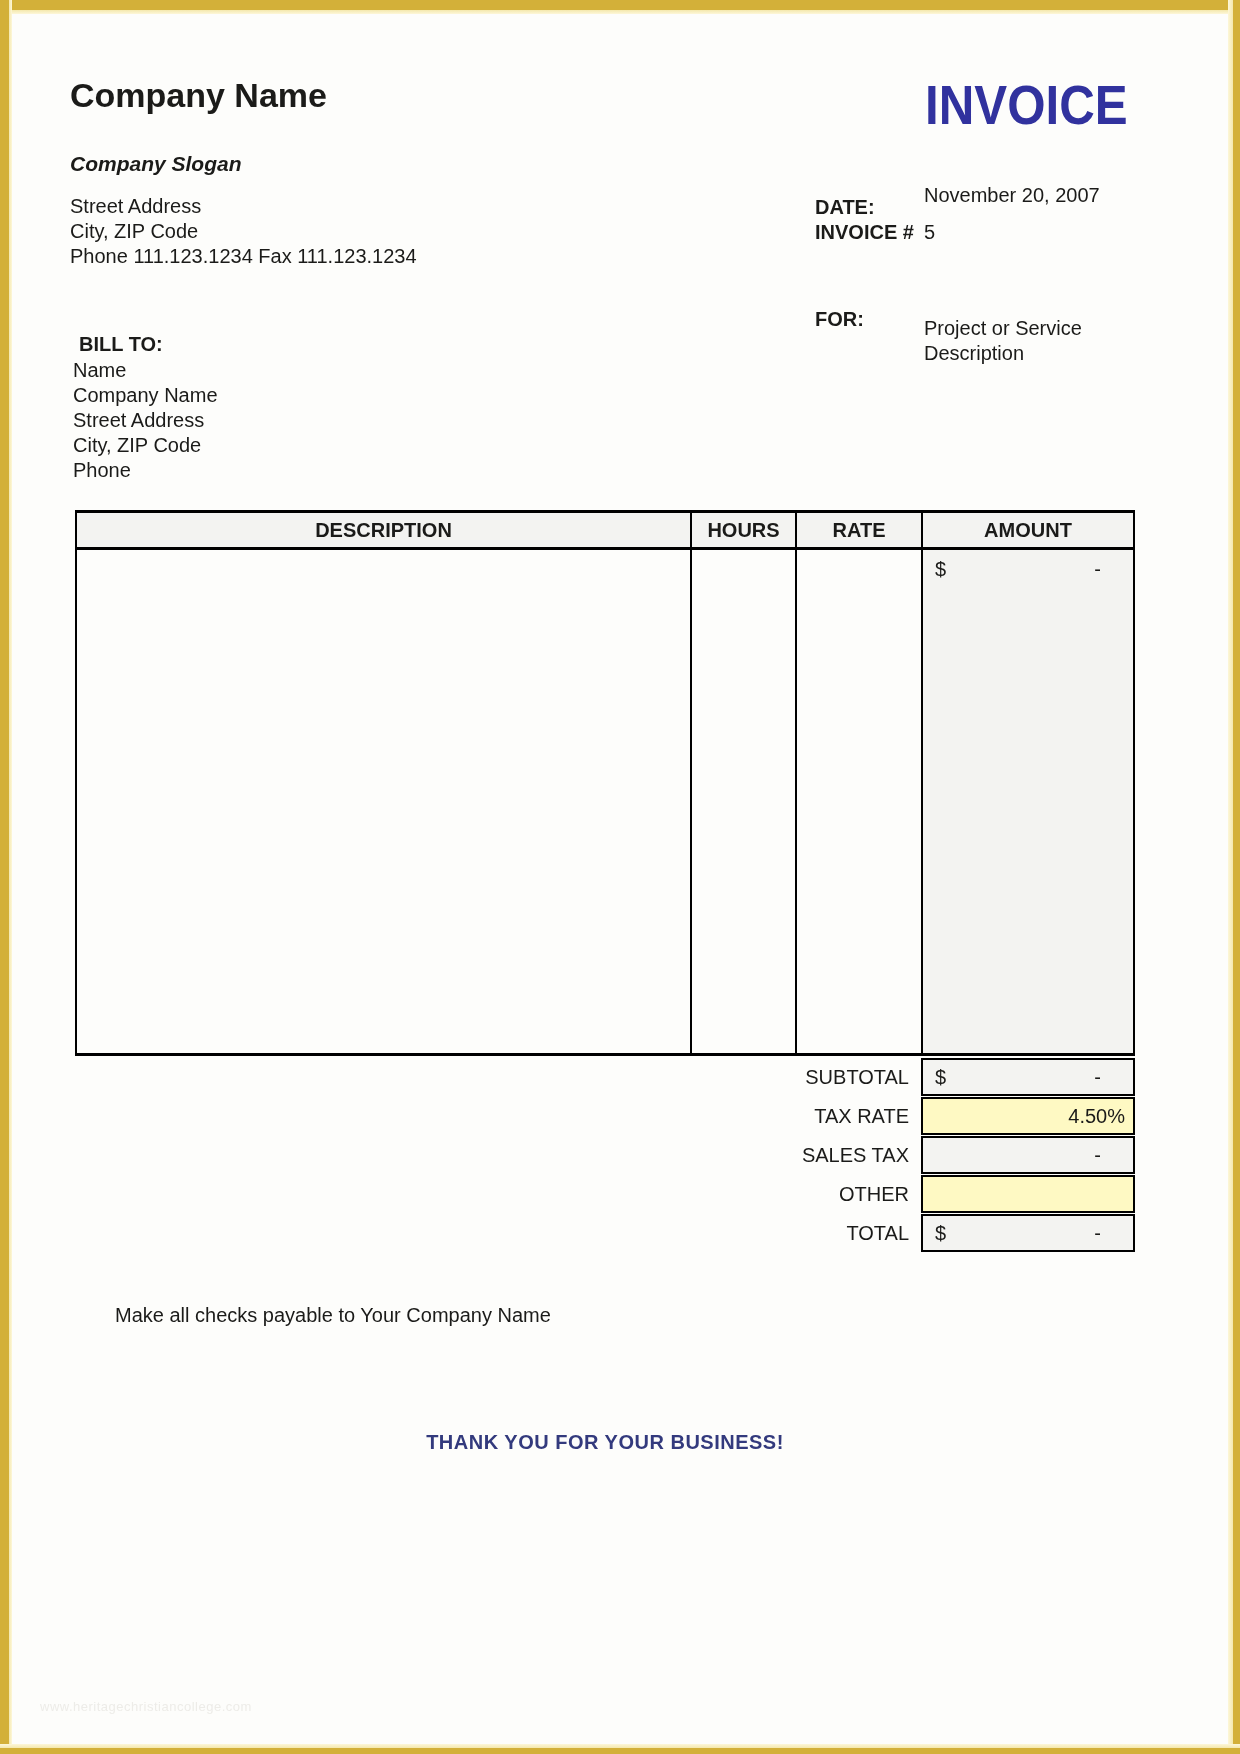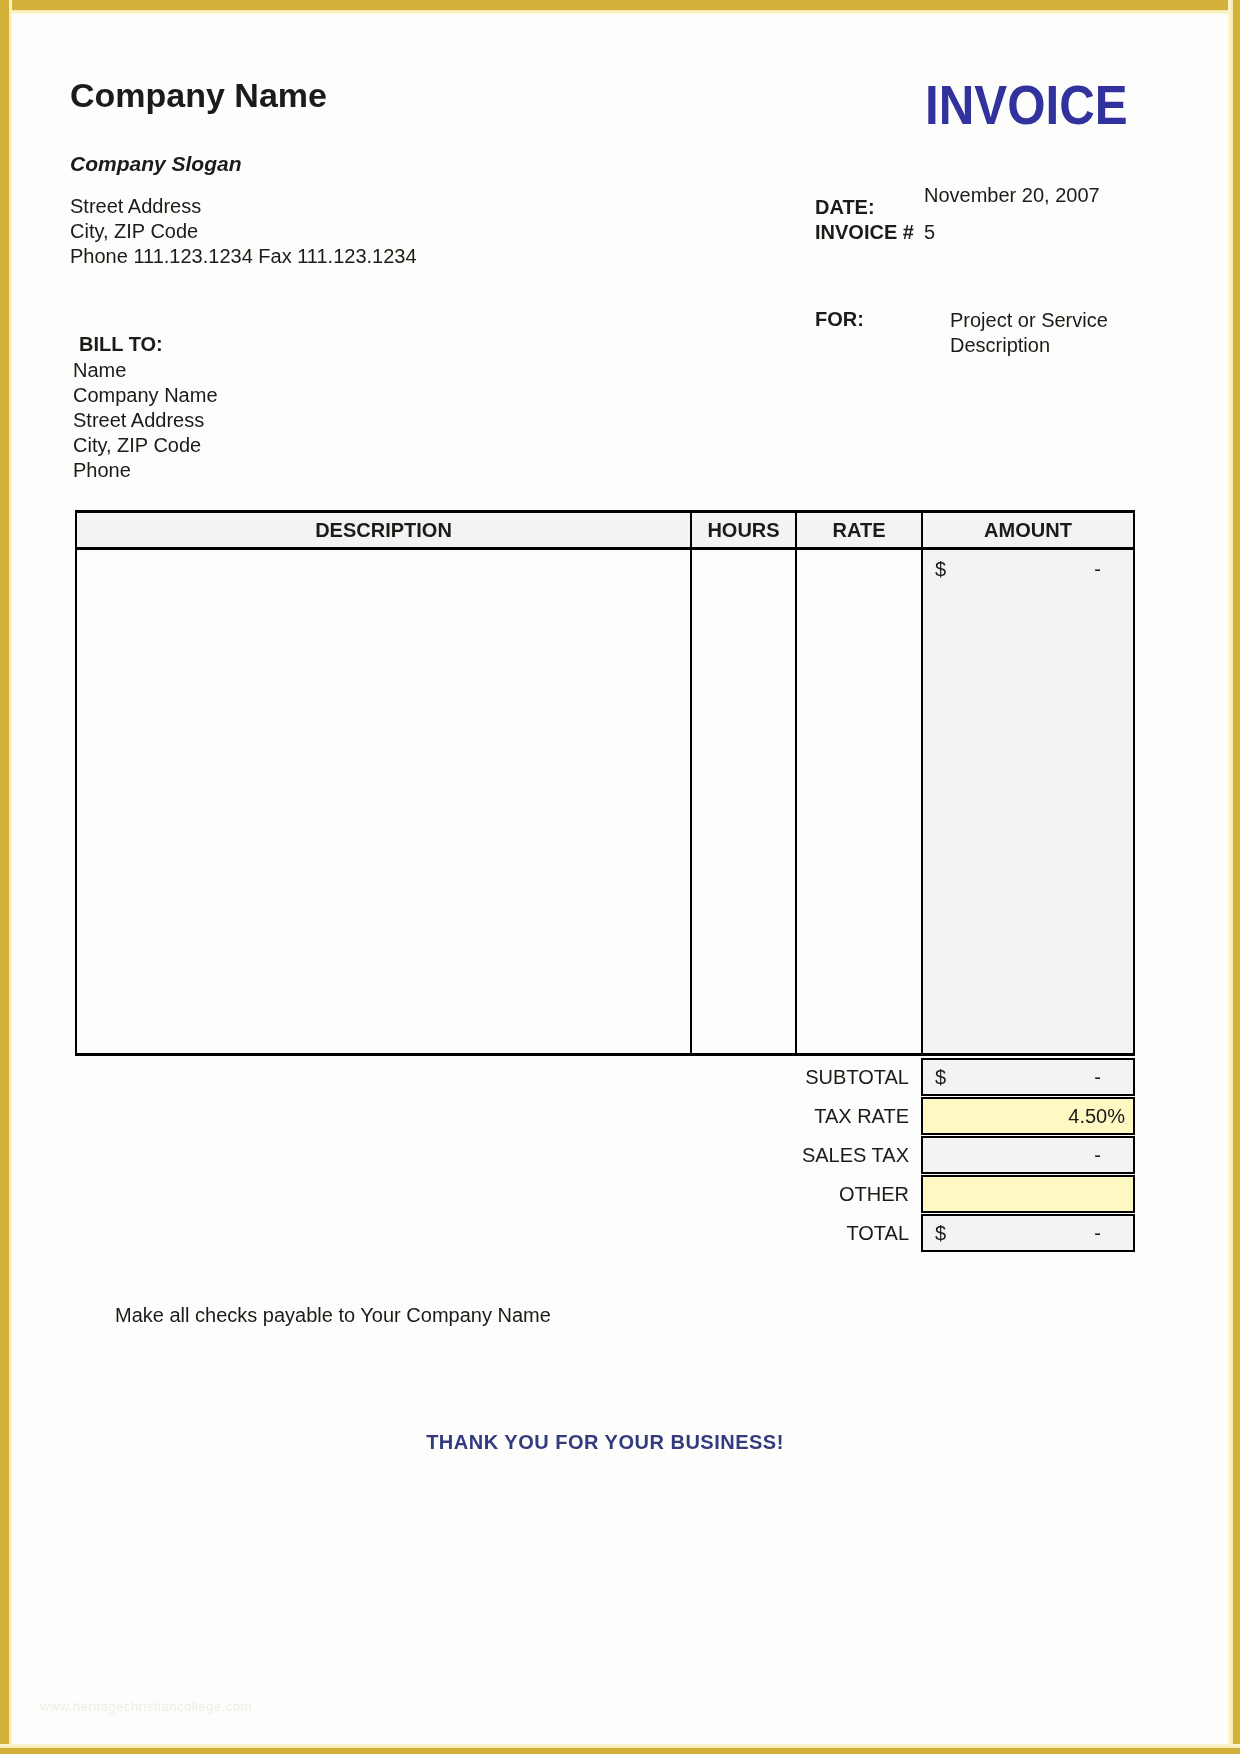--- a/index.html
+++ b/index.html
@@ -37,21 +37,21 @@
   }
   .addr{left:70px;top:194px;font-size:20px;line-height:25px;}
 
   .meta-label{font-size:20px;font-weight:bold;}
   .meta-value{font-size:20px;}
   .date-label{left:815px;top:196px;}
   .date-value{left:924px;top:184px;}
   .invno-label{left:815px;top:221px;}
   .invno-value{left:924px;top:221px;}
   .for-label{left:815px;top:308px;}
-  .for-value{left:924px;top:308px;font-size:20px;line-height:25px;margin-left:26px;}
+  .for-value{left:924px;top:316px;font-size:20px;line-height:25px;}
 
   .billto-label{left:79px;top:333px;font-size:20px;font-weight:bold;}
   .billto-lines{left:73px;top:358px;font-size:20px;line-height:25px;}
 
   
   .invoice-table{left:75px;top:510px;width:1060px;}
   .t-header{
     display:flex;height:40px;box-sizing:border-box;background:#f3f3f1;
     border:2px solid #000;border-top-width:3px;border-bottom-width:3px;
   }

